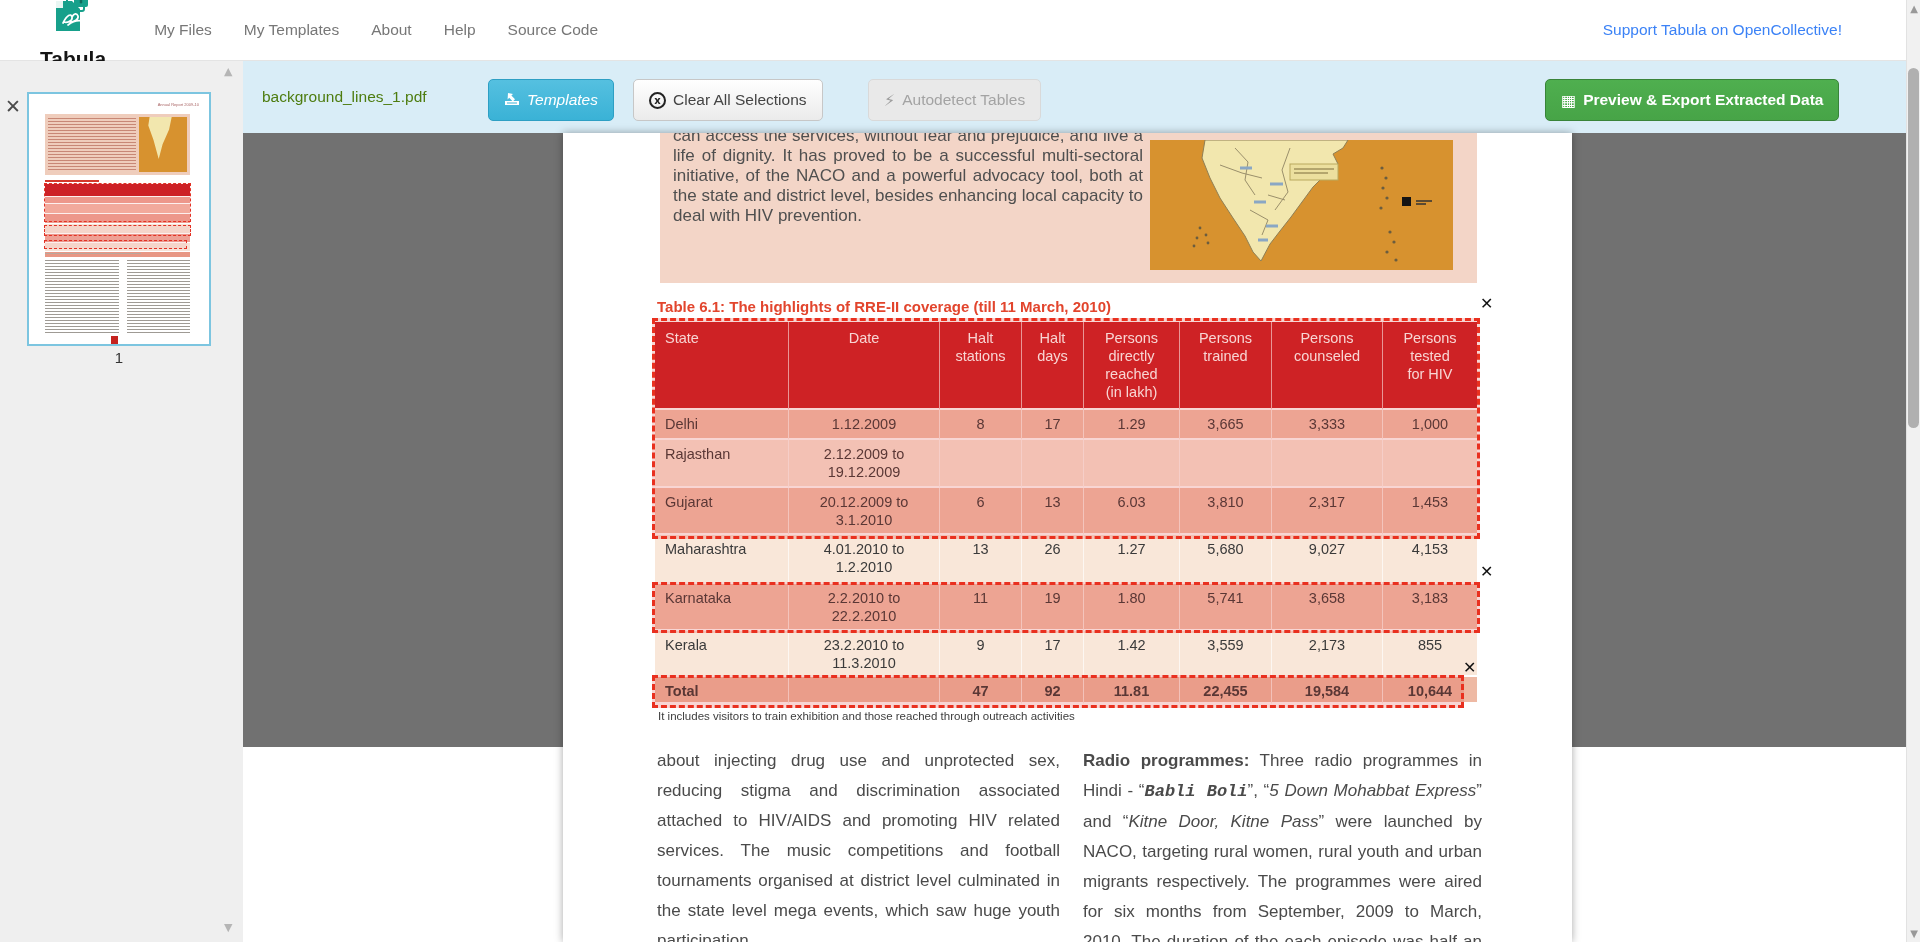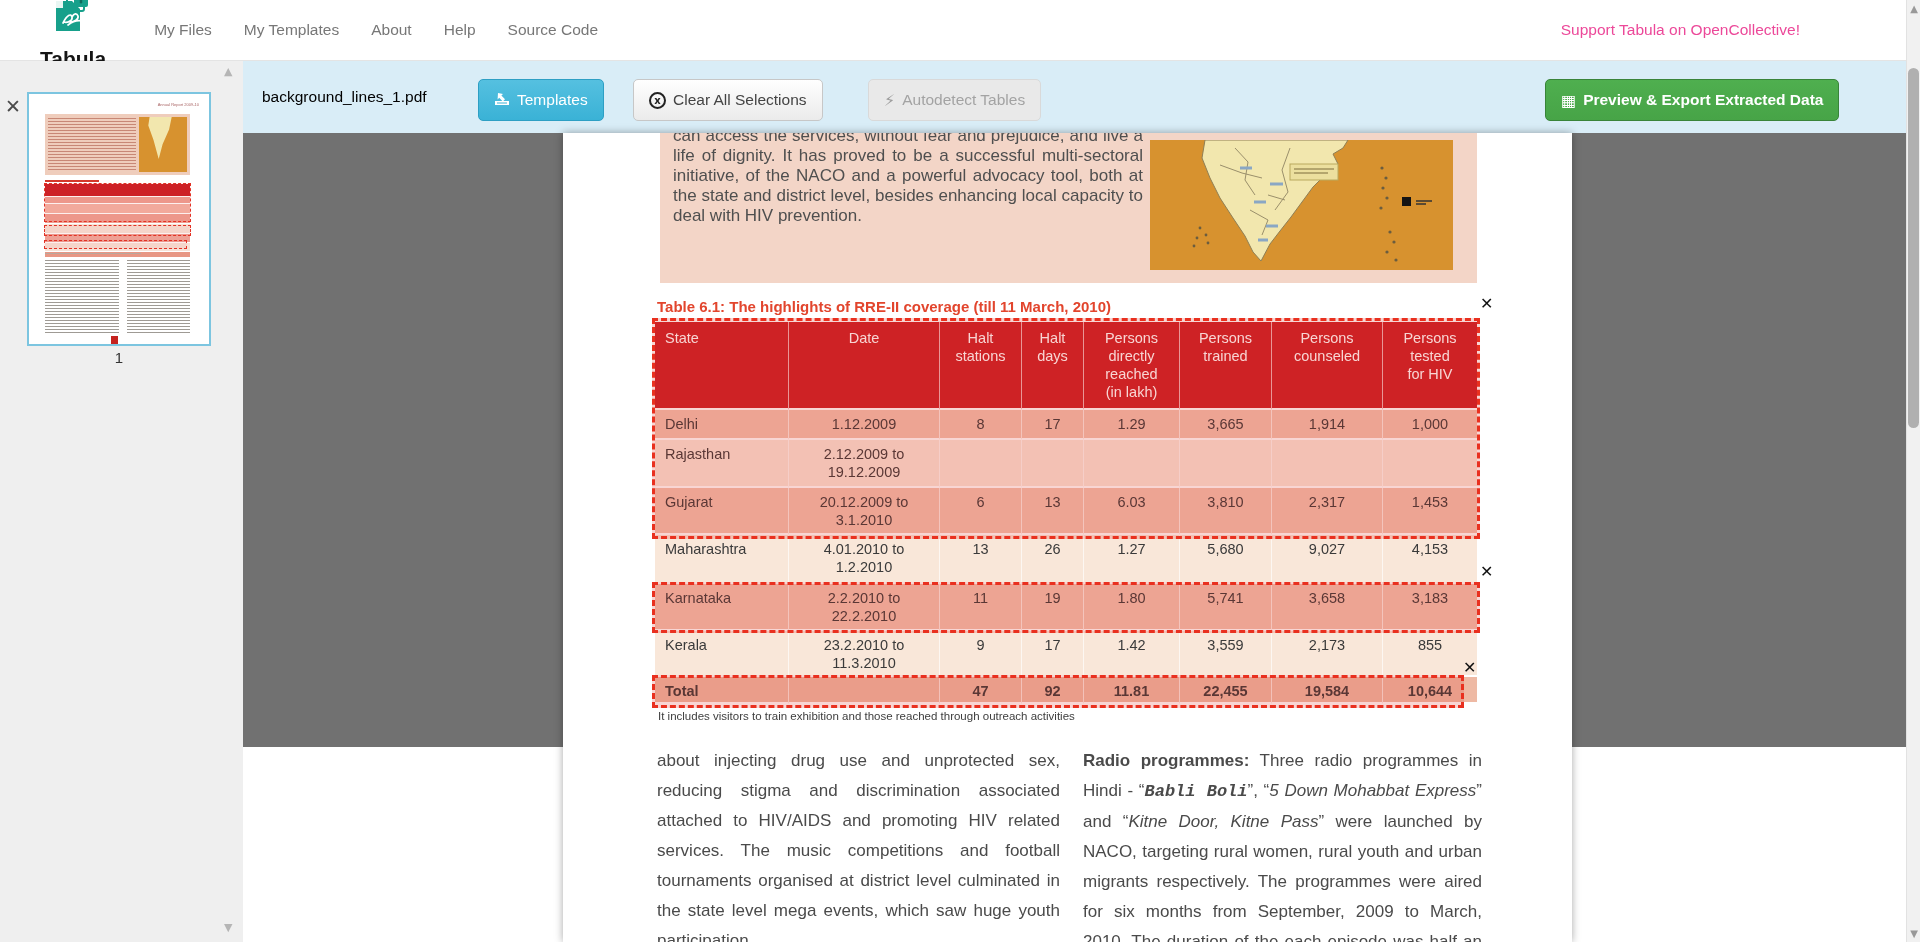--- a/index.html
+++ b/index.html
@@ -6,29 +6,29 @@
   html,body { width:1920px; height:942px; overflow:hidden; }
   body { font-family:"Liberation Sans", sans-serif; position:relative; background:#fff; }
   .glyph { font-family:"DejaVu Sans", sans-serif; }
 
   
   .navbar { position:absolute; left:0; top:0; width:1906px; height:61px; background:#fff;
             border-bottom:1px solid #e4e4e4; display:flex; align-items:center; padding-left:40px; }
   .brand-wrap { display:flex; align-items:center; gap:10px; margin-right:32px; cursor:pointer;flex-direction:column; }
   .brand { font-size:21px; font-weight:bold; color:#151515; }
   .nav-link { font-size:15.5px; color:#777; padding:0 16px; cursor:pointer; }
-  .support-link { margin-left:auto; margin-right:106px; font-size:15.5px; color:#ec4899; cursor:pointer; }
+  .support-link { margin-left:auto; margin-right:64px; font-size:15.5px; color:#3b82f6; cursor:pointer; }
 
   
   .toolbar { position:absolute; left:243px; top:61px; width:1663px; height:72px; background:var(--toolbar_blue,#d9edf7); }
   .filename { position:absolute; left:19px; top:0; height:72px; display:flex; align-items:center;
-              font-size:15.5px; color:#000000; }
+              font-size:15.5px; color:#4d7c0f; }
   .btn { position:absolute; top:18px; height:42px; border-radius:5px; display:flex; align-items:center;
          gap:7px; padding:0 15px; font-size:15.5px; cursor:pointer; border:1px solid transparent; }
-  .btn-templates { left:235px; background:linear-gradient(#55c0e0, var(--templates_btn,#3ab2d6)); border-color:#2d9fc4; color:#fff; }
+  .btn-templates { left:245px; background:linear-gradient(#55c0e0, var(--templates_btn,#3ab2d6)); border-color:#2d9fc4; color:#fff;font-style:italic; }
   .btn-clear { left:390px; background:linear-gradient(#ffffff,#ebebeb); border-color:#c7c7c7; color:#444; }
   .btn-auto { left:625px; background:#e9e9e9; border-color:#d9d9d9; color:#a3a3a3; cursor:default; }
   .btn-export { left:1302px; background:linear-gradient(#4faf4f, var(--export_green,#47a447)); border-color:#398439; color:#fff; font-weight:bold; }
   .circle-x { width:17px; height:17px; border:2px solid #222; border-radius:50%; display:flex;
               align-items:center; justify-content:center; font-size:10px; font-weight:bold; color:#222; }
   .bolt { font-size:16px; color:#9d9d9d; }
   .grid-ic { font-size:16px; color:#fff; }
 
   
   .sidebar { position:absolute; left:0; top:61px; width:243px; height:881px; background:#efefef; }
@@ -225,21 +225,21 @@
 counseled</div>
         <div class="cell tr0 c7">Persons
 tested
 for HIV</div>
         <div class="cell tr1 c0">Delhi</div>
         <div class="cell tr1 c1">1.12.2009</div>
         <div class="cell tr1 c2">8</div>
         <div class="cell tr1 c3">17</div>
         <div class="cell tr1 c4">1.29</div>
         <div class="cell tr1 c5">3,665</div>
-        <div class="cell tr1 c6">1,914</div>
+        <div class="cell tr1 c6">3,333</div>
         <div class="cell tr1 c7">1,000</div>
         <div class="cell tr2 c0">Rajasthan</div>
         <div class="cell tr2 c1">2.12.2009 to
 19.12.2009</div>
         <div class="cell tr2 c2"></div>
         <div class="cell tr2 c3"></div>
         <div class="cell tr2 c4"></div>
         <div class="cell tr2 c5"></div>
         <div class="cell tr2 c6"></div>
         <div class="cell tr2 c7"></div>

